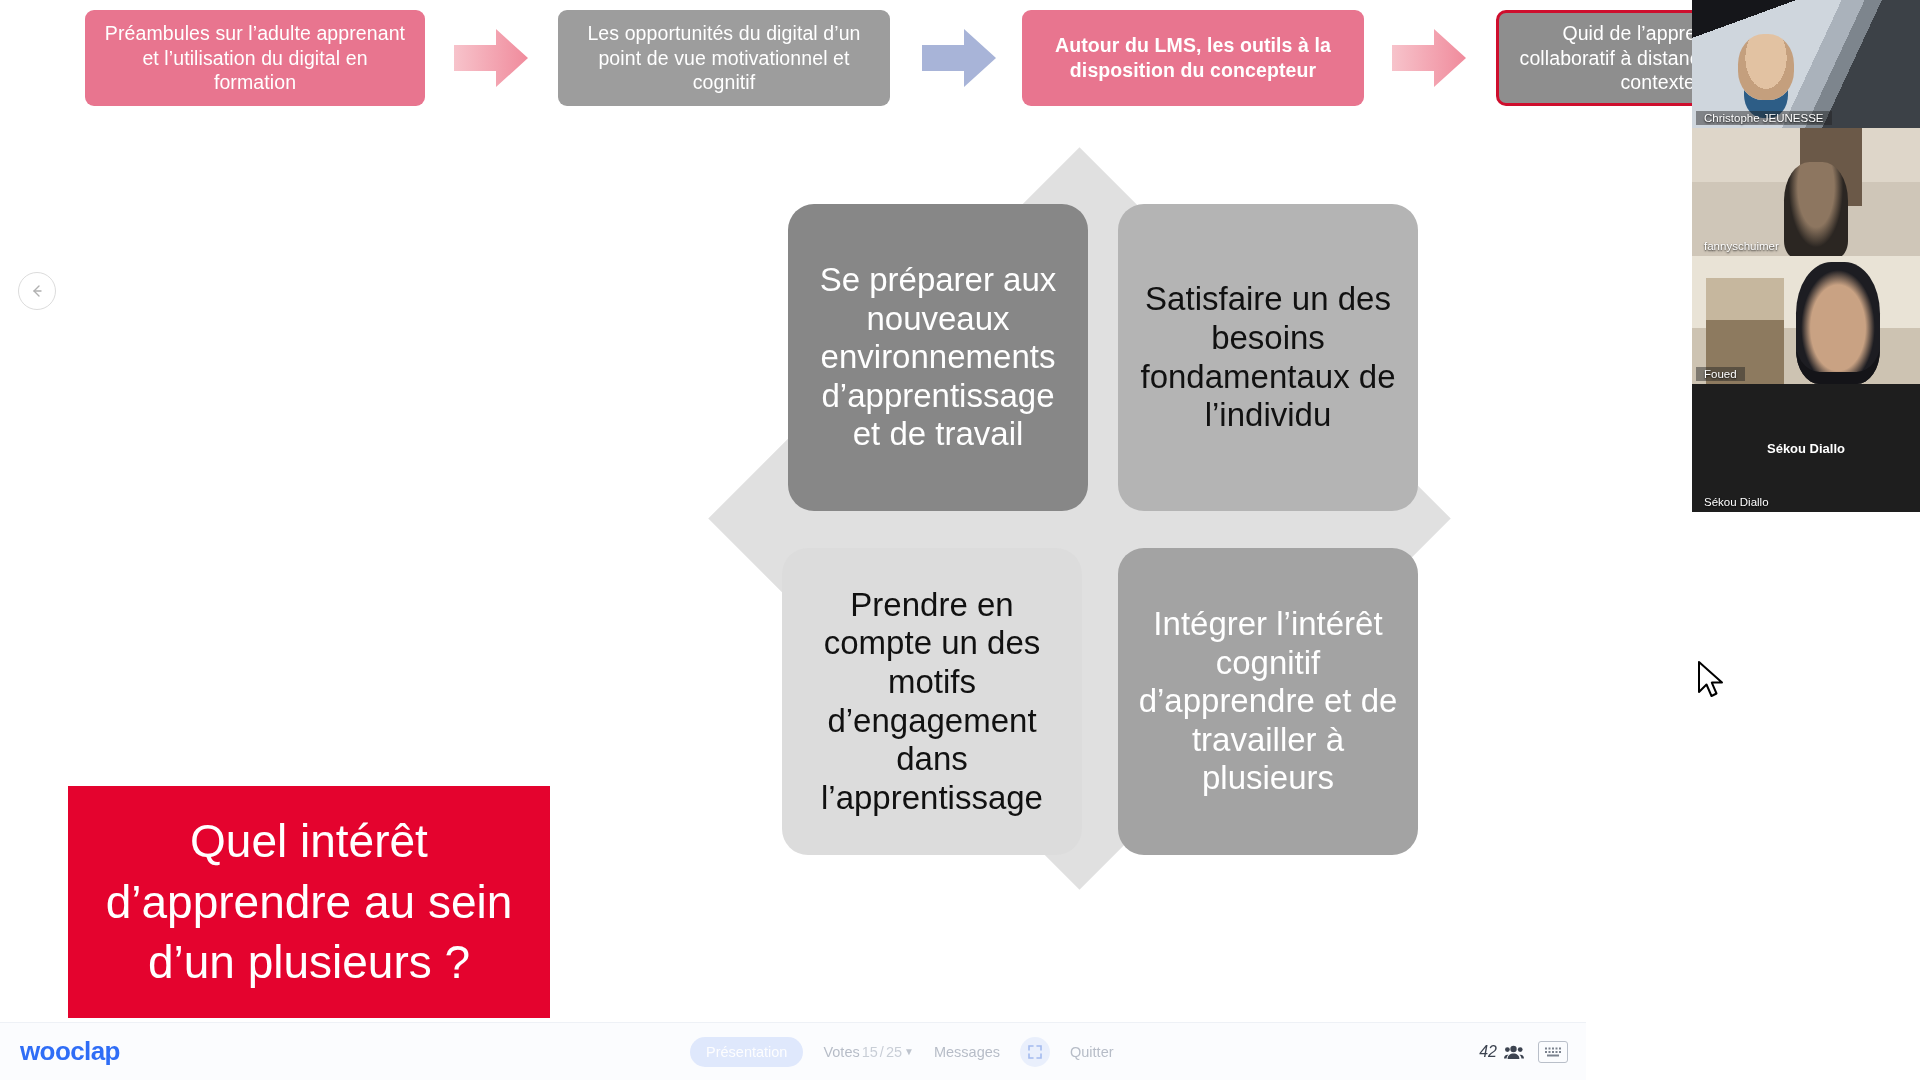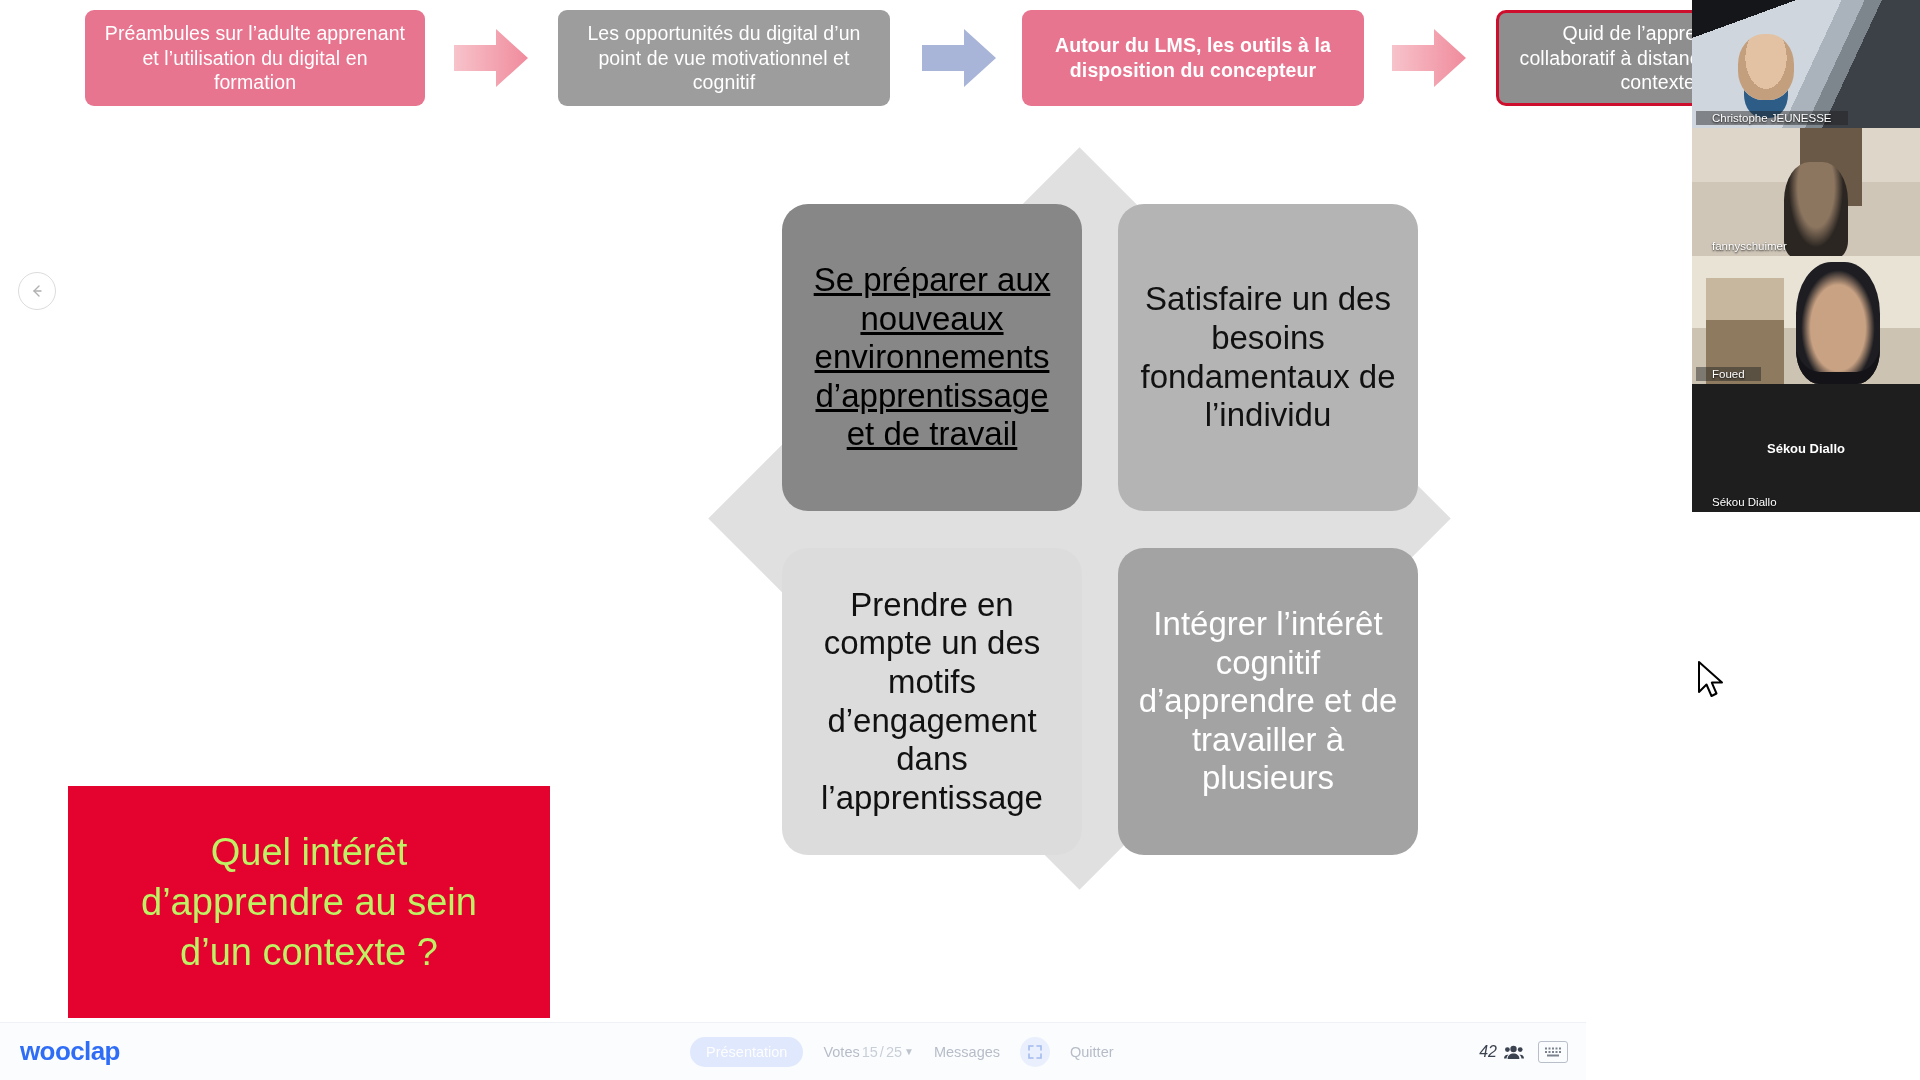--- a/index.html
+++ b/index.html
@@ -85,38 +85,38 @@
     border-radius: 26px;
     display: flex;
     align-items: center;
     justify-content: center;
     text-align: center;
     font-size: 33px;
     line-height: 1.17;
     padding: 12px 18px;
   }
   .quad span { display:block; }
-  #quad-tl { left: 98px;  top: 86px;  background:#878787; color:#000000;text-decoration:underline; }
+  #quad-tl { left: 104px;  top: 86px;  background:#878787; color:#ffffff; }
   #quad-tr { left: 434px; top: 86px;  background:#B4B4B4; color:#111111; }
   #quad-bl { left: 98px;  top: 430px; background:#DCDCDC; color:#111111; }
   #quad-br { left: 434px; top: 430px; background:#A3A3A3; color:#ffffff; }
 
   
   .red-banner {
     position: absolute;
     left: 68px; top: 786px;
     width: 482px; height: 232px;
     background: #E4032E;
     display: flex;
     align-items: center;
     justify-content: center;
   }
   .red-banner .txt {
-    color:#bef264;
-    font-size: 38px;
+    color:#ffffff;
+    font-size: 46px;
     line-height: 1.32;
     text-align: center;
   }
 
   
   .back-btn {
     position: absolute;
     left: 18px; top: 272px;
     width: 38px; height: 38px;
     border-radius: 50%;
@@ -136,21 +136,21 @@
   .vtile {
     position: relative;
     width: 228px; height: 128px;
     overflow: hidden;
   }
   .vname {
     position: absolute;
     left: 4px; bottom: 3px;
     color: #ffffff;
     font-size: 11.5px;
-    padding: 1px 16px;
+    padding: 1px 8px;
     background: rgba(30,30,30,.45);
     text-shadow: 0 1px 2px rgba(0,0,0,.9);
     white-space: nowrap;
   }
   .vname.plain { background: transparent; }
   .vcenter-name {
     position: absolute;
     left:0; right:0; top: 50%;
     transform: translateY(-50%);
     text-align:center;
@@ -339,21 +339,21 @@
       </div>
       <div class="quad" id="quad-br">
         <span>Intégrer l’intérêt cognitif d’apprendre et de travailler à plusieurs</span>
       </div>
     </div>
 
     <div class="red-banner">
       <div class="txt">
         <span>Quel intérêt</span><br>
         <span>d’apprendre au sein</span><br>
-        <span>d’un contexte ?</span>
+        <span>d’un plusieurs ?</span>
       </div>
     </div>
 
     <div class="back-btn">
       <svg width="16" height="16" viewBox="0 0 16 16">
         <path d="M10 3 L5 8 L10 13" fill="none" stroke="#b0b0b0" stroke-width="1.4" stroke-linecap="round" stroke-linejoin="round"></path>
         <path d="M5 8 H12" fill="none" stroke="#b0b0b0" stroke-width="1.4" stroke-linecap="round"></path>
       </svg>
     </div>
   </div>

